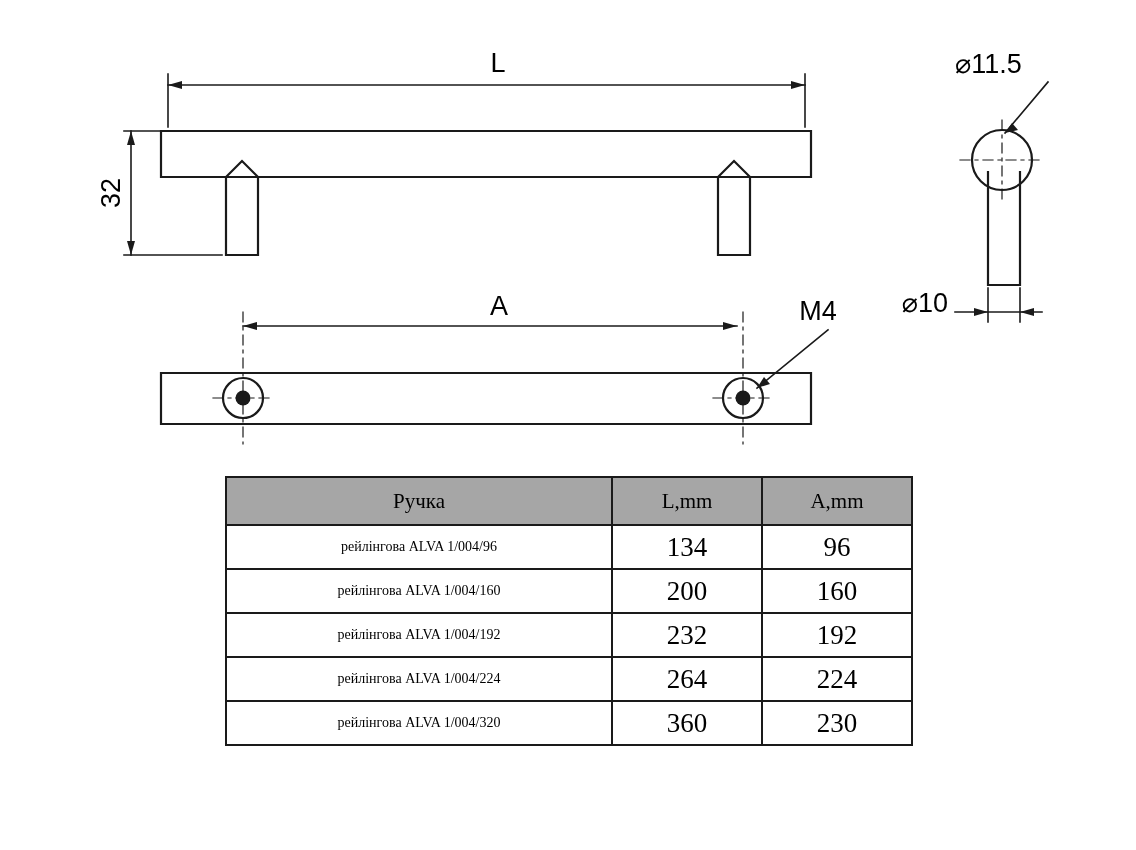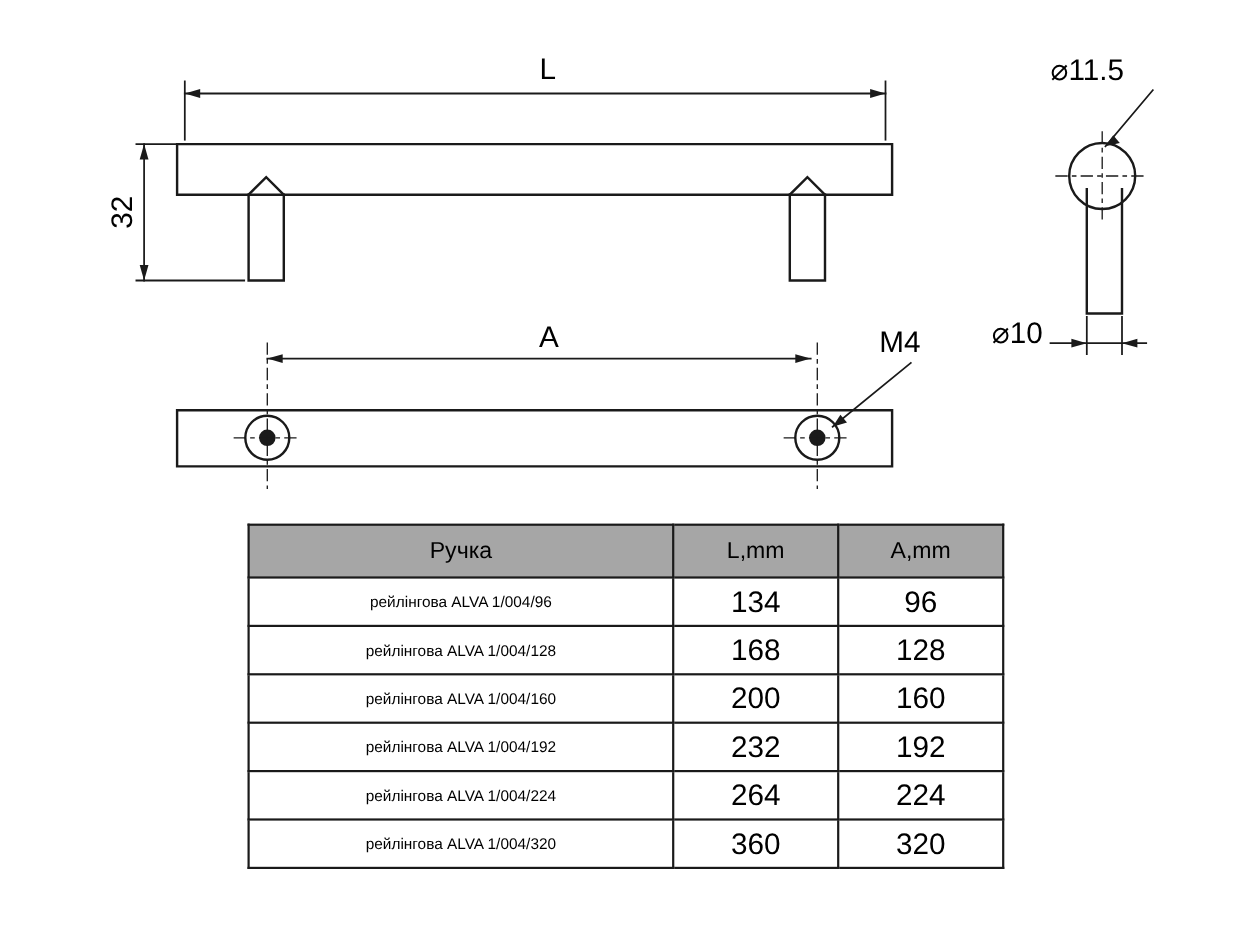--- a/index.html
+++ b/index.html
@@ -38,21 +38,21 @@
     position: absolute;
     left: 225px;
     top: 476px;
     width: 686px;
     border-collapse: collapse;
     table-layout: fixed;
   }
   .spec-table th, .spec-table td {
     border: 2px solid #1a1a1a;
     text-align: center;
-    font-family: Liberation Sans, sans-serif;
+    font-family: Liberation Serif, serif;
     color: #000;
   }
   .spec-table thead th {
     background: #a6a6a6;
     height: 44px;
     font-size: 21px;
     font-weight: normal;
   }
   .spec-table tbody td {
     height: 40px;
@@ -180,40 +180,35 @@
         <th>A,mm</th>
       </tr>
     </thead>
     <tbody>
       <tr>
         <td>рейлінгова ALVA 1/004/96</td>
         <td class="num">134</td>
         <td class="num">96</td>
       </tr>
       <tr>
-        <td>рейлінгова ALVA 1/004/128</td>
-        <td class="num">168</td>
-        <td class="num">128</td>
-      </tr>
-      <tr>
         <td>рейлінгова ALVA 1/004/160</td>
         <td class="num">200</td>
         <td class="num">160</td>
       </tr>
       <tr>
         <td>рейлінгова ALVA  1/004/192</td>
         <td class="num">232</td>
         <td class="num">192</td>
       </tr>
       <tr>
         <td>рейлінгова ALVA  1/004/224</td>
         <td class="num">264</td>
         <td class="num">224</td>
       </tr>
       <tr>
         <td>рейлінгова ALVA  1/004/320</td>
         <td class="num">360</td>
-        <td class="num">320</td>
+        <td class="num">230</td>
       </tr>
     </tbody>
   </table>
 
 </div>
 
 </body></html>

